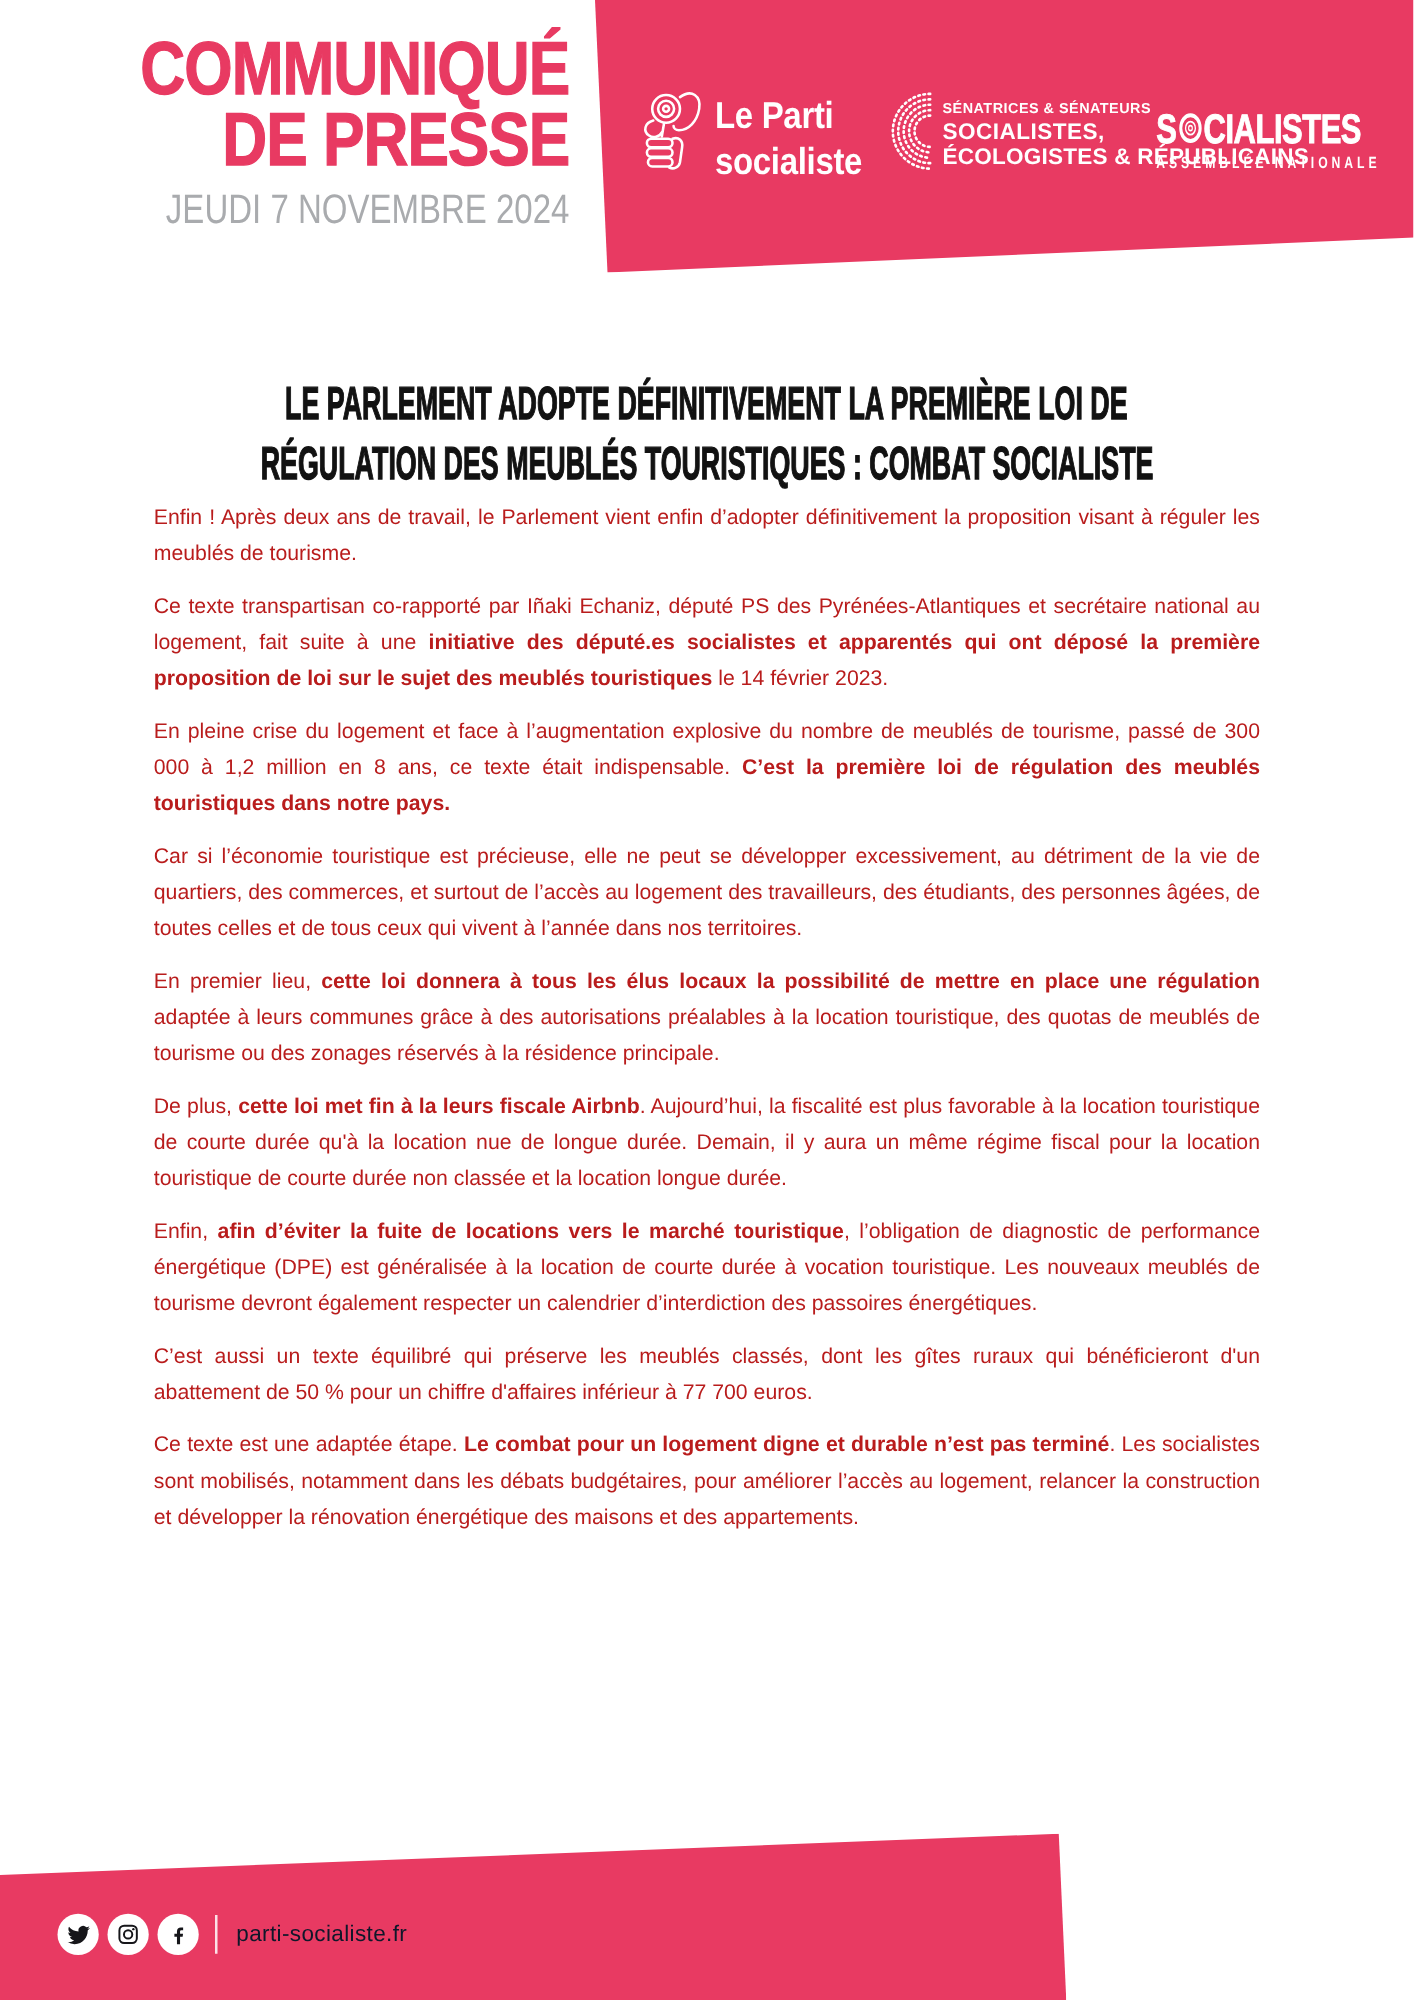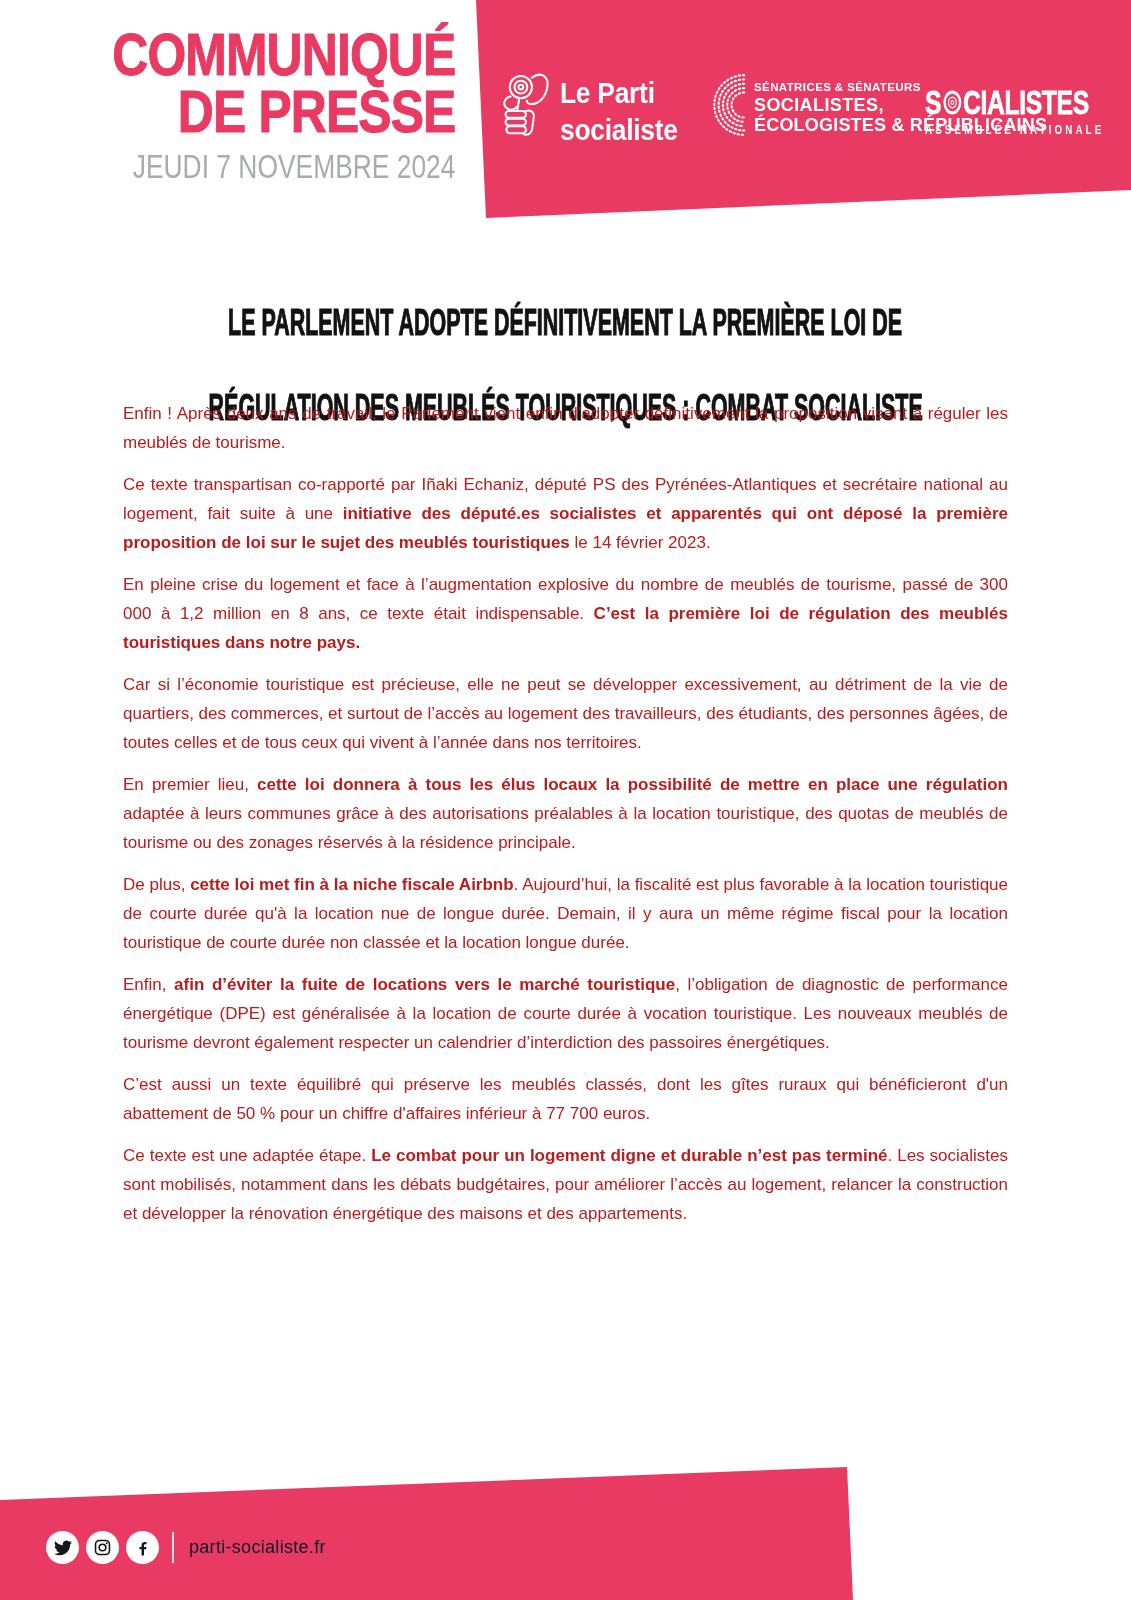--- a/index.html
+++ b/index.html
@@ -16,35 +16,35 @@
   }
   .kicker-date{
     margin-top:10px;white-space:nowrap;font-weight:400;font-size:33px;line-height:34px;
     color:var(--gray);transform:scaleX(0.80);transform-origin:right center;
   }
   
   .banner{
     position:absolute;top:0;left:0;width:1131px;height:220px;background:var(--pink);
     clip-path:polygon(476px 0,1131px 0,1131px 190px,486px 218px);color:#fff;
   }
-  .ps-logo{position:absolute;left:500px;top:70px;display:flex;align-items:flex-start;}
+  .ps-logo{position:absolute;left:512px;top:70px;display:flex;align-items:flex-start;}
   .ps-name{margin-left:8px;font-size:30px;font-weight:bold;line-height:37px;letter-spacing:-0.3px;
     transform:scaleX(0.88);transform-origin:left top;white-space:nowrap;margin-top:4px;}
   .senate-logo{position:absolute;left:694px;top:72px;display:flex;align-items:center;}
   .senate-text{margin-left:6px;white-space:nowrap;}
   .senate-l1{font-size:11.5px;font-weight:bold;line-height:15px;letter-spacing:0.4px;}
   .senate-l2{font-size:18px;font-weight:bold;line-height:20px;letter-spacing:0.4px;}
   .senate-l3{font-size:18px;font-weight:bold;line-height:20px;letter-spacing:0.2px;}
   .an-logo{position:absolute;left:925px;top:86px;transform:scaleX(0.75);transform-origin:left top;}
   .an-word{display:flex;align-items:center;font-size:33px;font-weight:bold;letter-spacing:-0.5px;
     line-height:33px;white-space:nowrap;-webkit-text-stroke:0.8px #fff;}
   .an-o{margin:0 1px;display:inline-flex;}
   .an-sub{margin-top:3px;font-size:13px;font-weight:bold;letter-spacing:4.2px;white-space:nowrap;}
   
-  .article-title{position:absolute;top:299px;left:123px;width:885px;display:flex;flex-direction:column;align-items:center;gap:37px;}
+  .article-title{position:absolute;top:299px;left:123px;width:885px;display:flex;flex-direction:column;align-items:center;}
   .title-line{
     white-space:nowrap;font-size:37px;font-weight:bold;color:#121212;line-height:48px;
     transform:scaleX(0.58);transform-origin:center;-webkit-text-stroke:1.1px #121212;letter-spacing:0;
   }
   .article-body{
     position:absolute;top:399px;left:123px;width:885px;color:#b91c1c;
     font-size:17px;line-height:29px;text-align:justify;
   }
   .para{margin:0;}
   .para + .para{margin-top:13px;}
@@ -131,21 +131,21 @@
     <div class="title-line">LE PARLEMENT ADOPTE DÉFINITIVEMENT LA PREMIÈRE LOI DE</div>
     <div class="title-line">RÉGULATION DES MEUBLÉS TOURISTIQUES : COMBAT SOCIALISTE</div>
   </div>
 
   <div class="article-body">
       <p class="para"><span>Enfin ! Après deux ans de travail, le Parlement vient enfin d’adopter définitivement la proposition visant à réguler les meublés de tourisme.</span></p>
       <p class="para"><span>Ce texte transpartisan co-rapporté par Iñaki Echaniz, député PS des Pyrénées-Atlantiques et secrétaire national au logement, fait suite à une </span><span class="b">initiative des député.es socialistes et apparentés qui ont déposé la première proposition de loi sur le sujet des meublés touristiques</span><span> le 14 février 2023.</span></p>
       <p class="para"><span>En pleine crise du logement et face à l’augmentation explosive du nombre de meublés de tourisme, passé de 300 000 à 1,2 million en 8 ans, ce texte était indispensable. </span><span class="b">C’est la première loi de régulation des meublés touristiques dans notre pays.</span></p>
       <p class="para"><span>Car si l’économie touristique est précieuse, elle ne peut se développer excessivement, au détriment de la vie de quartiers, des commerces, et surtout de l’accès au logement des travailleurs, des étudiants, des personnes âgées, de toutes celles et de tous ceux qui vivent à l’année dans nos territoires.</span></p>
       <p class="para"><span>En premier lieu, </span><span class="b">cette loi donnera à tous les élus locaux la possibilité de mettre en place une régulation</span><span> adaptée à leurs communes grâce à des autorisations préalables à la location touristique, des quotas de meublés de tourisme ou des zonages réservés à la résidence principale.</span></p>
-      <p class="para"><span>De plus, </span><span class="b">cette loi met fin à la niche fiscale Airbnb</span><span>. Aujourd’hui, la fiscalité est plus favorable à la location touristique de courte durée qu'à la location nue de longue durée. Demain, il y aura un même régime fiscal pour la location touristique de courte durée non classée et la location longue durée.</span></p>
+      <p class="para"><span>De plus, </span><span class="b">cette loi met fin à la leurs fiscale Airbnb</span><span>. Aujourd’hui, la fiscalité est plus favorable à la location touristique de courte durée qu'à la location nue de longue durée. Demain, il y aura un même régime fiscal pour la location touristique de courte durée non classée et la location longue durée.</span></p>
       <p class="para"><span>Enfin, </span><span class="b">afin d’éviter la fuite de locations vers le marché touristique</span><span>, l’obligation de diagnostic de performance énergétique (DPE) est généralisée à la location de courte durée à vocation touristique. Les nouveaux meublés de tourisme devront également respecter un calendrier d’interdiction des passoires énergétiques.</span></p>
       <p class="para"><span>C’est aussi un texte équilibré qui préserve les meublés classés, dont les gîtes ruraux qui bénéficieront d'un abattement de 50 % pour un chiffre d'affaires inférieur à 77 700 euros.</span></p>
       <p class="para"><span>Ce texte est une adaptée étape. </span><span class="b">Le combat pour un logement digne et durable n’est pas terminé</span><span>. Les socialistes sont mobilisés, notamment dans les débats budgétaires, pour améliorer l’accès au logement, relancer la construction et développer la rénovation énergétique des maisons et des appartements.</span></p>
     </div>
 
   <div class="footer">
     <div class="social">
       <span class="icon-circle">
         <svg width="18" height="18" viewBox="0 0 24 24" fill="#16161a">
           <path d="M23.953 4.57a10 10 0 0 1-2.825.775 4.958 4.958 0 0 0 2.163-2.723c-.951.555-2.005.959-3.127 1.184a4.92 4.92 0 0 0-8.384 4.482C7.69 8.095 4.067 6.13 1.64 3.162a4.822 4.822 0 0 0-.666 2.475c0 1.71.87 3.213 2.188 4.096a4.904 4.904 0 0 1-2.228-.616v.06a4.923 4.923 0 0 0 3.946 4.827 4.996 4.996 0 0 1-2.212.085 4.936 4.936 0 0 0 4.604 3.417 9.867 9.867 0 0 1-6.102 2.105c-.39 0-.779-.023-1.17-.067a13.995 13.995 0 0 0 7.557 2.209c9.053 0 13.998-7.496 13.998-13.985 0-.21 0-.42-.015-.63A9.935 9.935 0 0 0 24 4.59z"></path>

